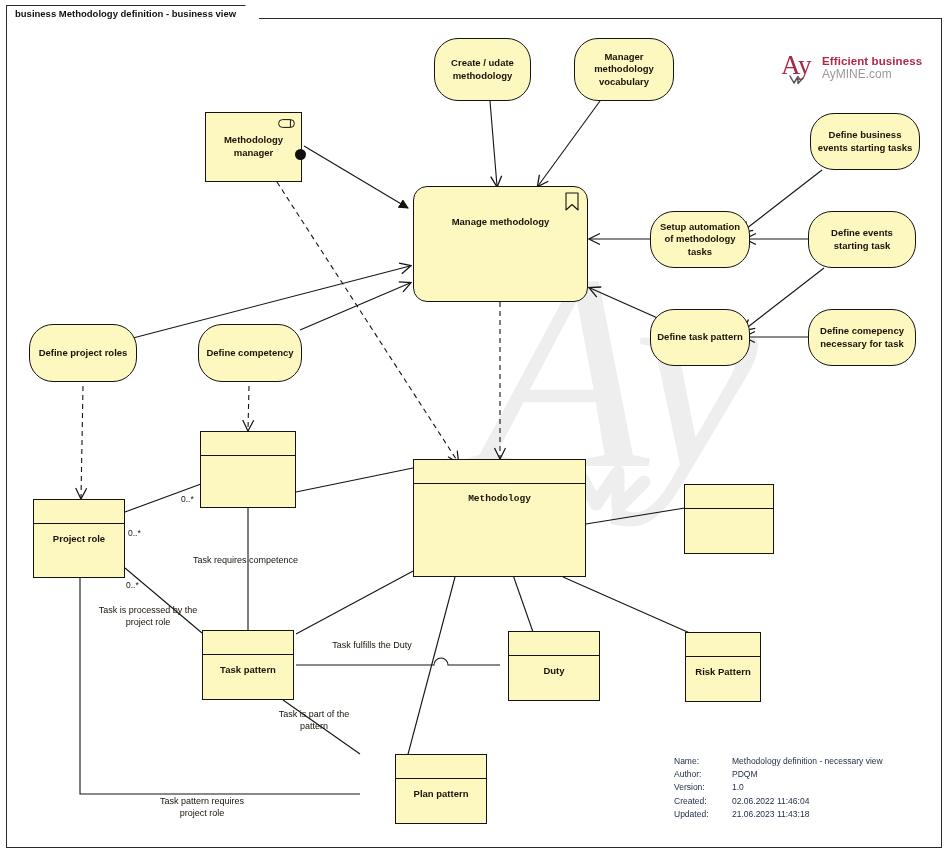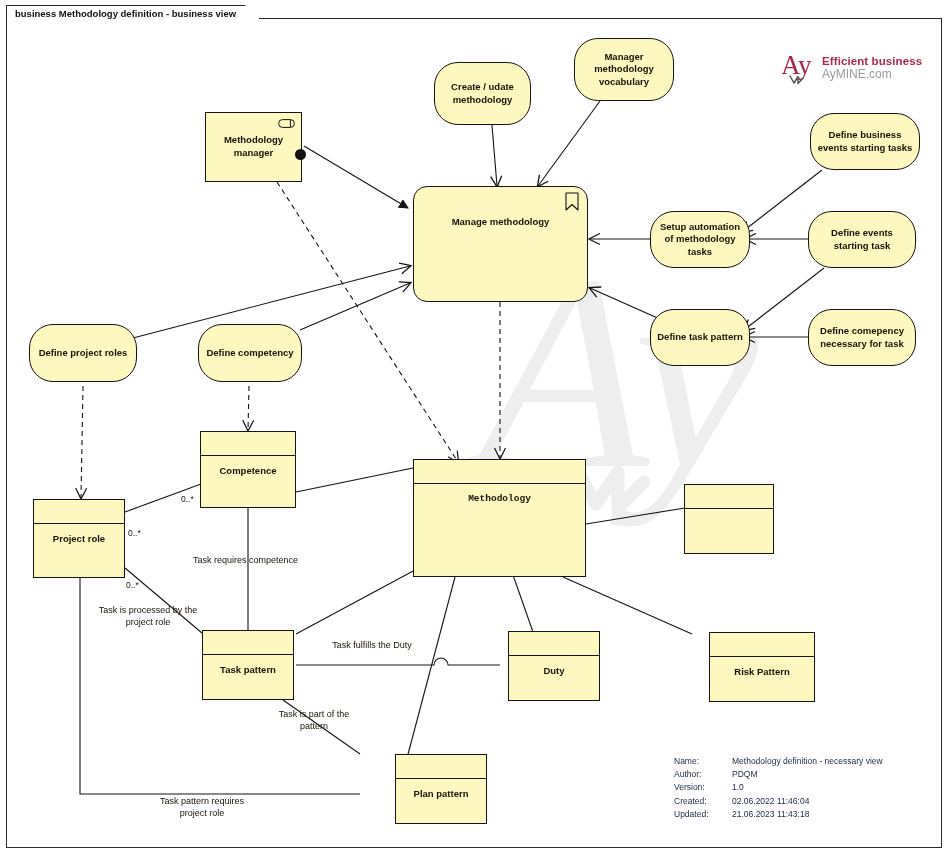--- a/index.html
+++ b/index.html
@@ -284,21 +284,21 @@
       <path d="M 563 577 L 692 634"></path>
 
       <path d="M 455 577 L 407 758"></path>
 
       <path d="M 296 665 L 434 665 A 7 7 0 1 1 448 665 L 500 665"></path>
 
       <path d="M 283 700 L 360 754"></path>
     </g>
   </svg>
 
-  <div class="node usecase" style="left:434px; top:38px; width:97px; height:63px;margin-top:24px;">
+  <div class="node usecase" style="left:434px; top:38px; width:97px; height:63px;">
     <span class="lbl">Create / udate methodology</span>
   </div>
 
   <div class="node usecase" style="left:574px; top:38px; width:100px; height:63px;">
     <span class="lbl">Manager methodology vocabulary</span>
   </div>
 
   <div class="node usecase" style="left:810px; top:113px; width:110px; height:57px;">
     <span class="lbl">Define business events starting tasks</span>
   </div>
@@ -338,21 +338,20 @@
 
   <div class="node" style="left:413px; top:186px; width:175px; height:116px; border-radius:14px;">
     <svg class="bookmark-icon" viewBox="0 0 14 19">
       <path d="M1 1 L13 1 L13 18 L7 12.5 L1 18 Z" fill="#fdf8c0" stroke="#141414" stroke-width="1.1" stroke-linejoin="round"></path>
     </svg>
     <span class="lbl" style="display:block; width:100%; margin-top:-44px;">Manage methodology</span>
   </div>
 
   <div class="node classbox" style="left:200px; top:431px; width:96px; height:77px;">
     <div class="hdr"></div>
-    <div class="nm">Competence</div>
   </div>
 
   <div class="node classbox" style="left:33px; top:499px; width:92px; height:79px;">
     <div class="hdr"></div>
     <div class="nm">Project role</div>
   </div>
 
   <div class="node classbox" style="left:413px; top:459px; width:173px; height:118px;font-family:Liberation Mono, monospace;">
     <div class="hdr"></div>
     <div class="nm">Methodology</div>
@@ -365,21 +364,21 @@
   <div class="node classbox" style="left:202px; top:630px; width:92px; height:70px;">
     <div class="hdr"></div>
     <div class="nm">Task pattern</div>
   </div>
 
   <div class="node classbox" style="left:508px; top:631px; width:92px; height:70px;">
     <div class="hdr"></div>
     <div class="nm">Duty</div>
   </div>
 
-  <div class="node classbox" style="left:709px; top:632px; width:106px; height:70px;">
+  <div class="node classbox" style="left:685px; top:632px; width:76px; height:70px;">
     <div class="hdr"></div>
     <div class="nm">Risk Pattern</div>
   </div>
 
   <div class="node classbox" style="left:359px; top:754px; width:92px; height:70px;margin-left:36px;">
     <div class="hdr"></div>
     <div class="nm">Plan pattern</div>
   </div>
 
   <div class="mult" style="left:181px; top:494px;">0..*</div>

